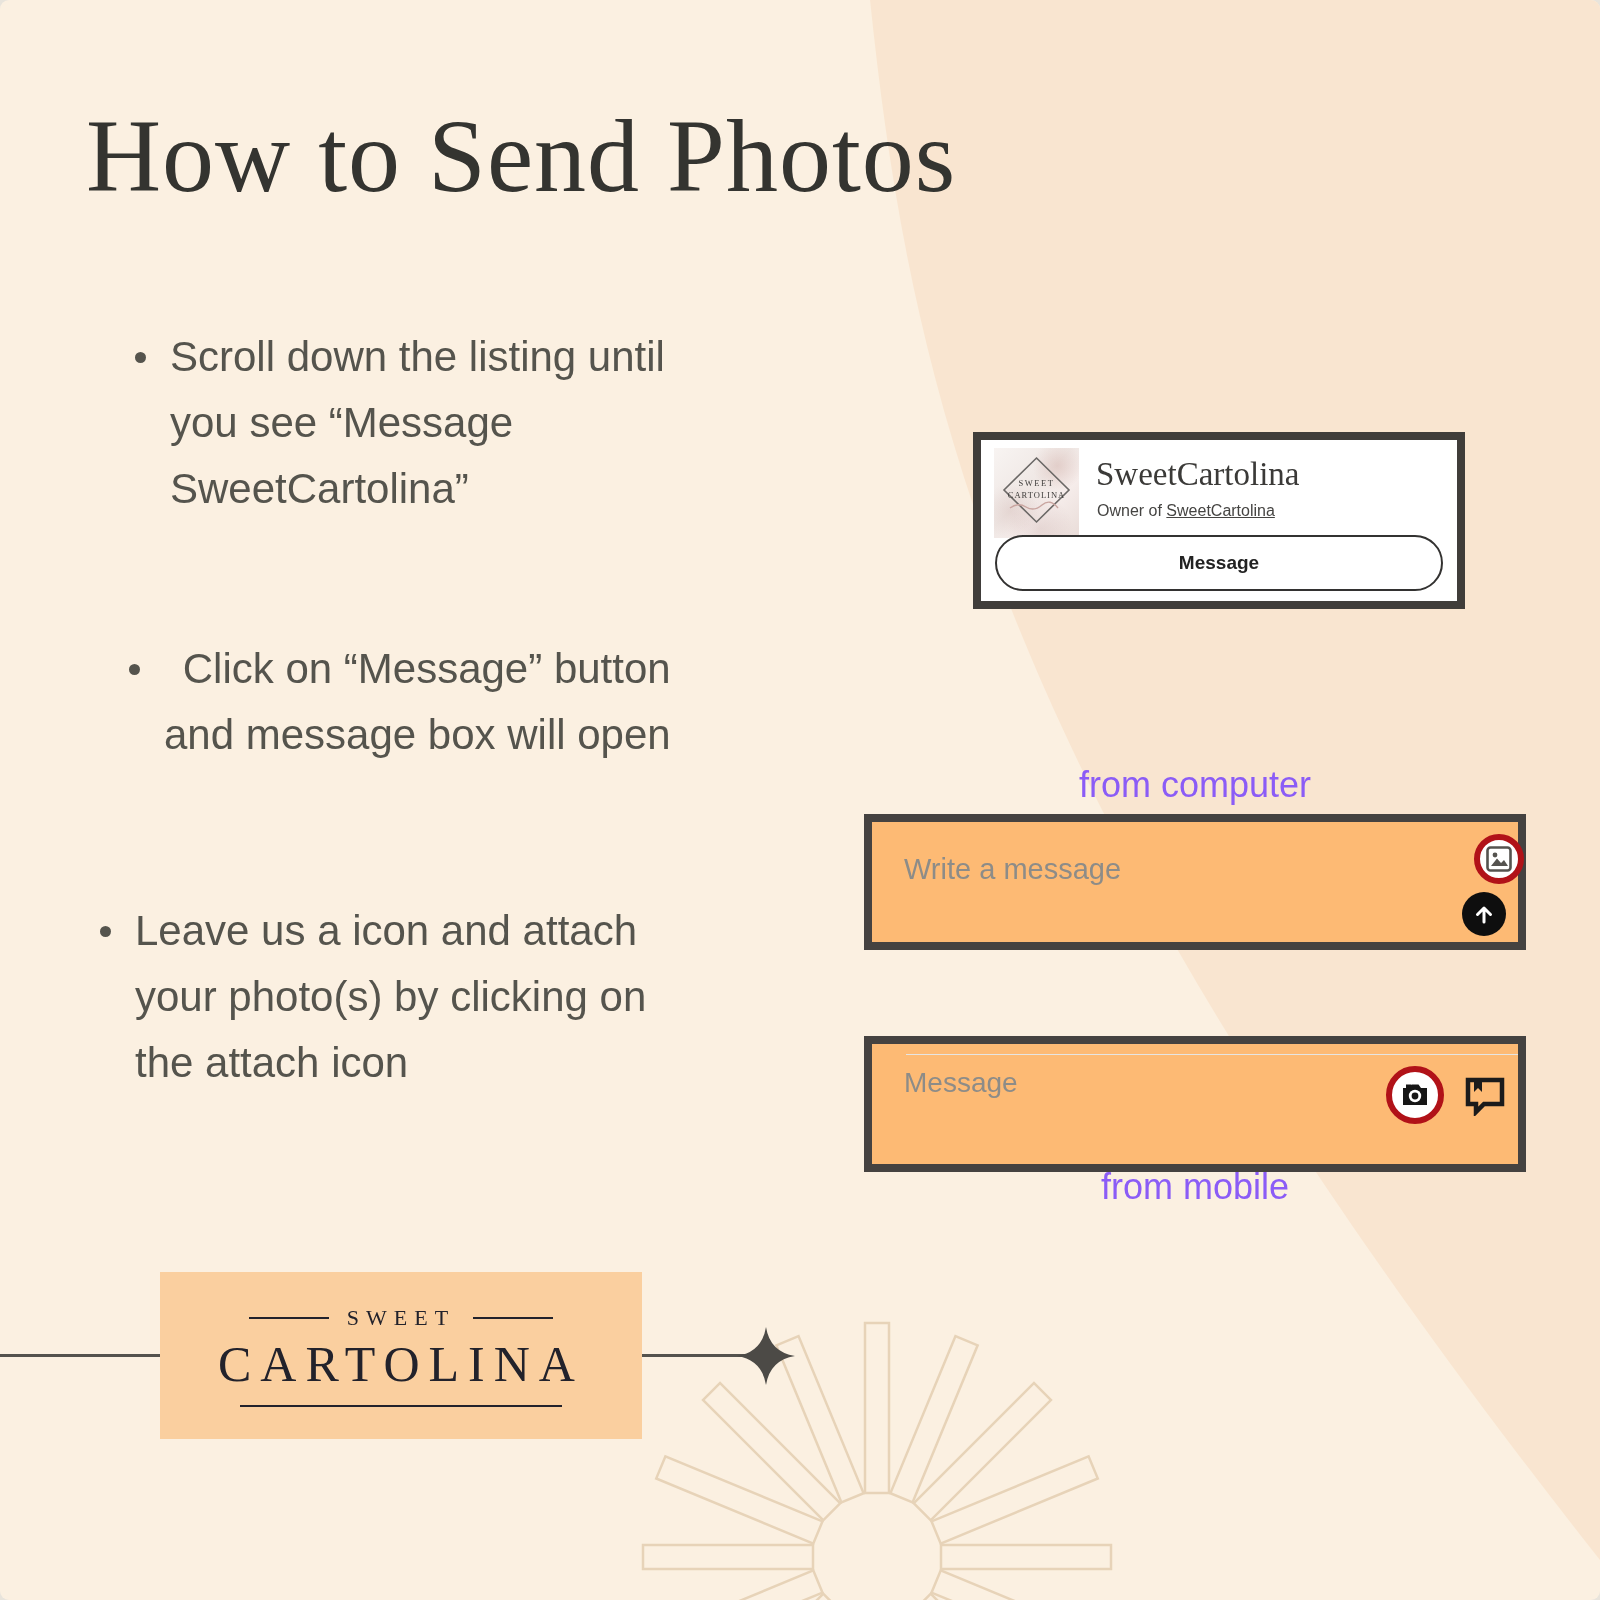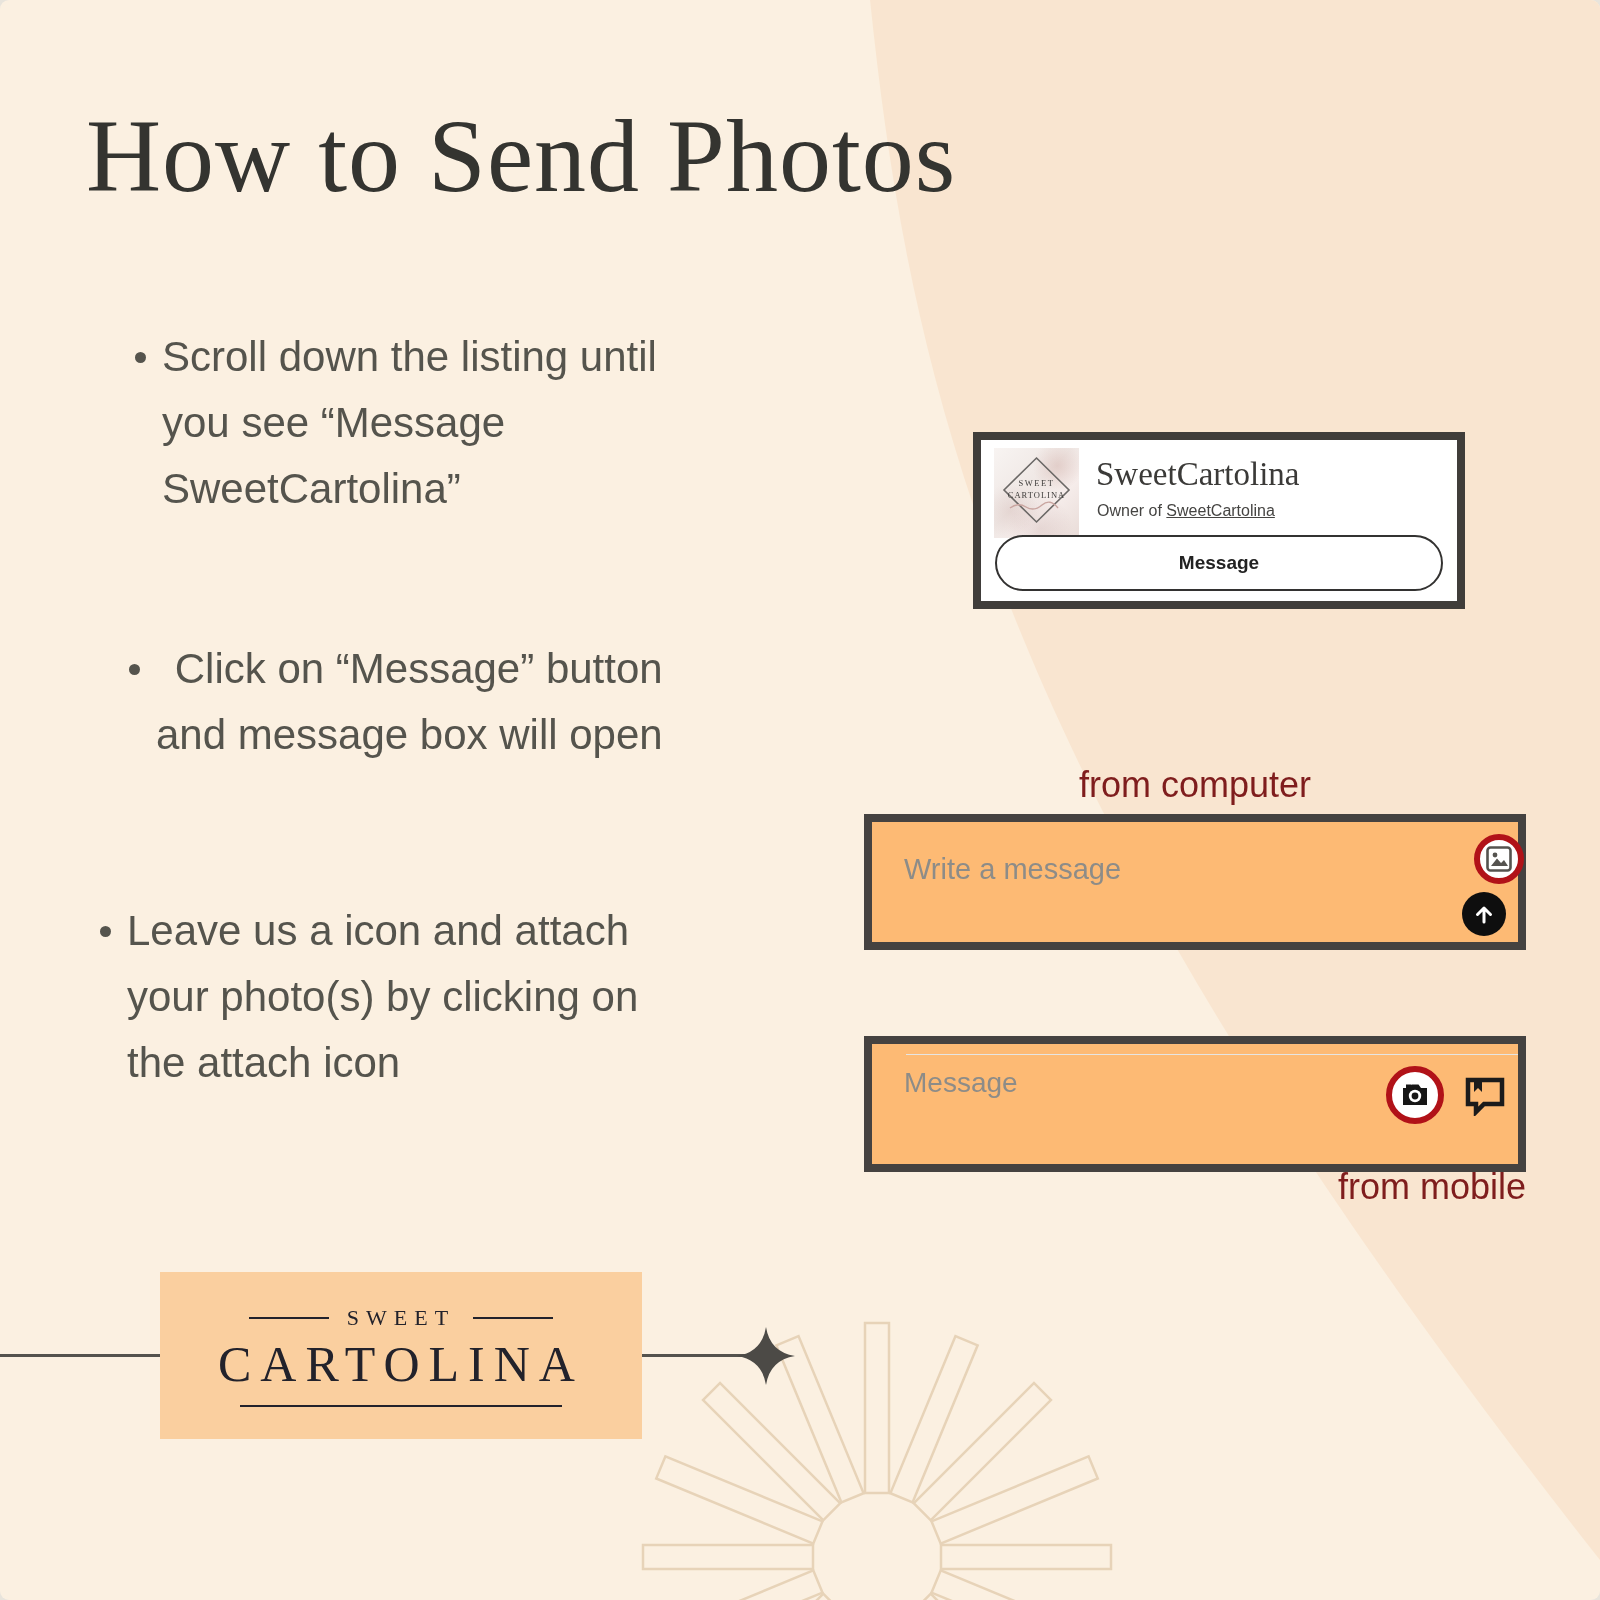--- a/index.html
+++ b/index.html
@@ -12,21 +12,21 @@
   svg.bg-deco{position:absolute;left:0;top:0;width:1600px;height:1600px;z-index:0;}
 
   
   .title{
     position:absolute;left:86px;top:96px;z-index:2;
     font-family:"Liberation Serif", serif;font-weight:400;
     font-size:104px;color:#343430;letter-spacing:1px;white-space:nowrap;
   }
 
   
-  .bullet{position:absolute;z-index:2;display:flex;align-items:flex-start;gap:16px;
+  .bullet{position:absolute;z-index:2;display:flex;align-items:flex-start;gap:24px;
     color:#55544d;font-size:42px;line-height:66px;}
   .bullet .dot{flex:0 0 auto;width:11px;height:11px;border-radius:50%;background:#55544d;margin-top:28px;}
   .bullet .txt{white-space:pre-line;}
   .bullet-1{left:135px;top:324px;}
   .bullet-2{left:129px;top:636px;text-align:right;}
   .bullet-3{left:100px;top:898px;}
 
   
   .seller-card{position:absolute;left:973px;top:432px;width:492px;height:177px;z-index:2;
     background:#ffffff;border:8px solid #403d3a;box-sizing:border-box;}
@@ -40,23 +40,23 @@
     font-size:33px;color:#3b3a38;}
   .owner-line{position:absolute;left:116px;top:62px;font-size:16px;color:#454442;text-align:right;}
   .owner-line a{color:#454442;text-decoration:underline;}
   .message-pill{position:absolute;left:14px;right:14px;bottom:10px;height:52px;
     border:2px solid #333231;border-radius:28px;background:#fff;
     display:flex;align-items:center;justify-content:center;
     font-size:19px;font-weight:bold;color:#222;cursor:pointer;}
 
   
   .caption{position:absolute;left:864px;width:662px;text-align:center;z-index:2;
-    font-size:36px;color:#7f1d1d;}
+    font-size:36px;color:#8b5cf6;}
   .caption-computer{top:764px;}
-  .caption-mobile{top:1166px;text-align:right;}
+  .caption-mobile{top:1166px;}
 
   
   .shotbox{position:absolute;left:864px;width:662px;z-index:2;background:#fdba74;
     border:8px solid #454240;box-sizing:border-box;}
   .computer-box{top:814px;height:136px;}
   .mobile-box{top:1036px;height:136px;}
   .shotbox input{position:absolute;left:30px;top:30px;width:420px;border:none;outline:none;
     background:transparent;font-family:"Liberation Sans", sans-serif;font-size:29px;color:#555;}
   .shotbox input::placeholder{color:#8d8c88;opacity:1;}
   .mobile-box input{top:22px;font-size:28px;}

